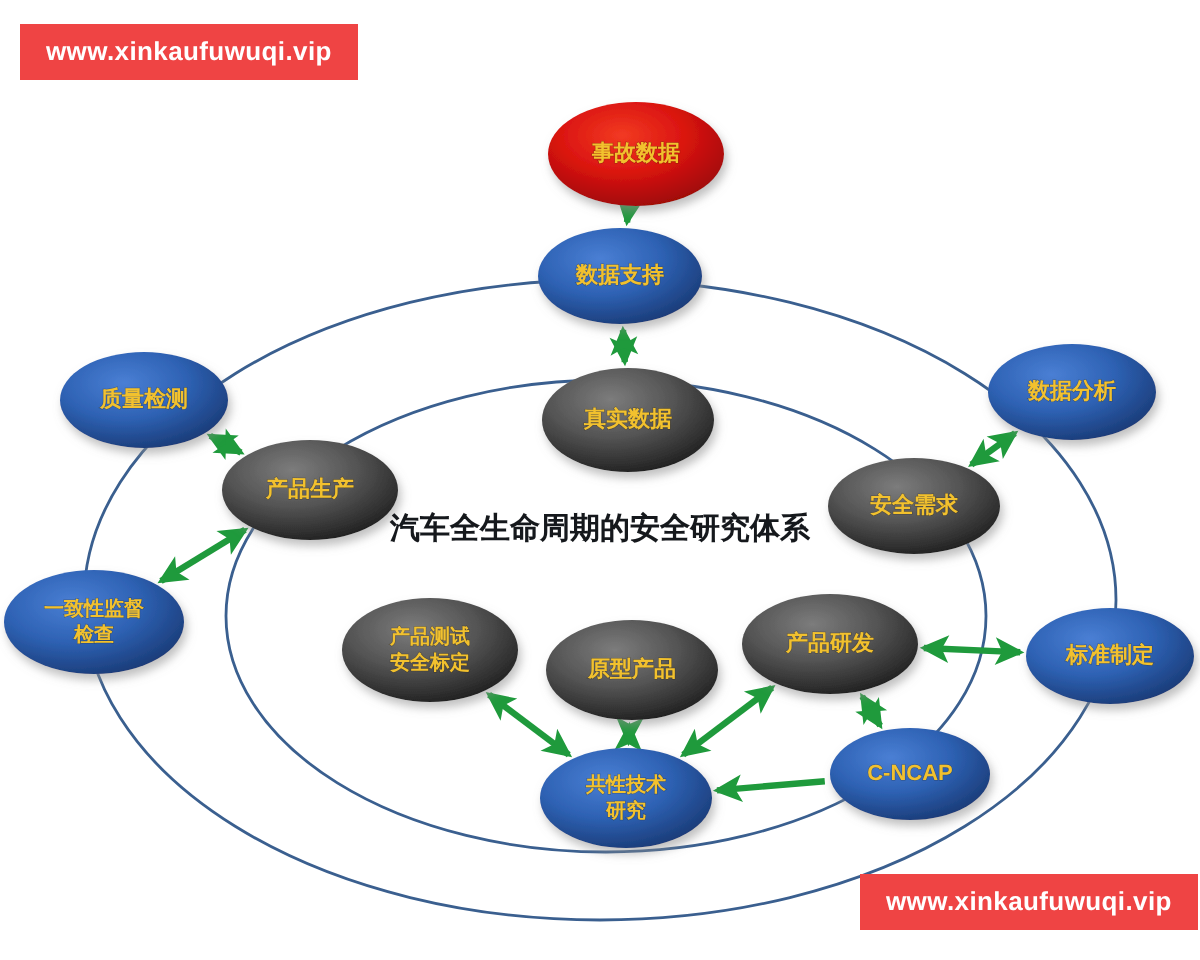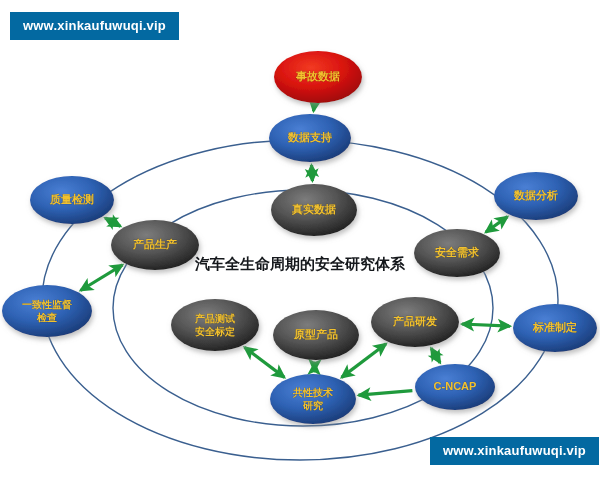--- a/index.html
+++ b/index.html
@@ -35,21 +35,21 @@
   .center-title {
     font-family: "Liberation Sans", sans-serif;
     font-weight: bold;
     font-size: 15px;
     fill: #15181c;
     text-anchor: middle;
     dominant-baseline: middle;
   }
   .watermark {
     position: absolute;
-    background: #0369a1;
+    background: #ef4444;
     color: #ffffff;
     font-family: "Liberation Sans", sans-serif;
     font-size: 13px;
     font-weight: bold;
     letter-spacing: 0.2px;
     padding: 7px 13px 8px 13px;
     white-space: nowrap;
     line-height: 1;
   }
   #watermark-top {

